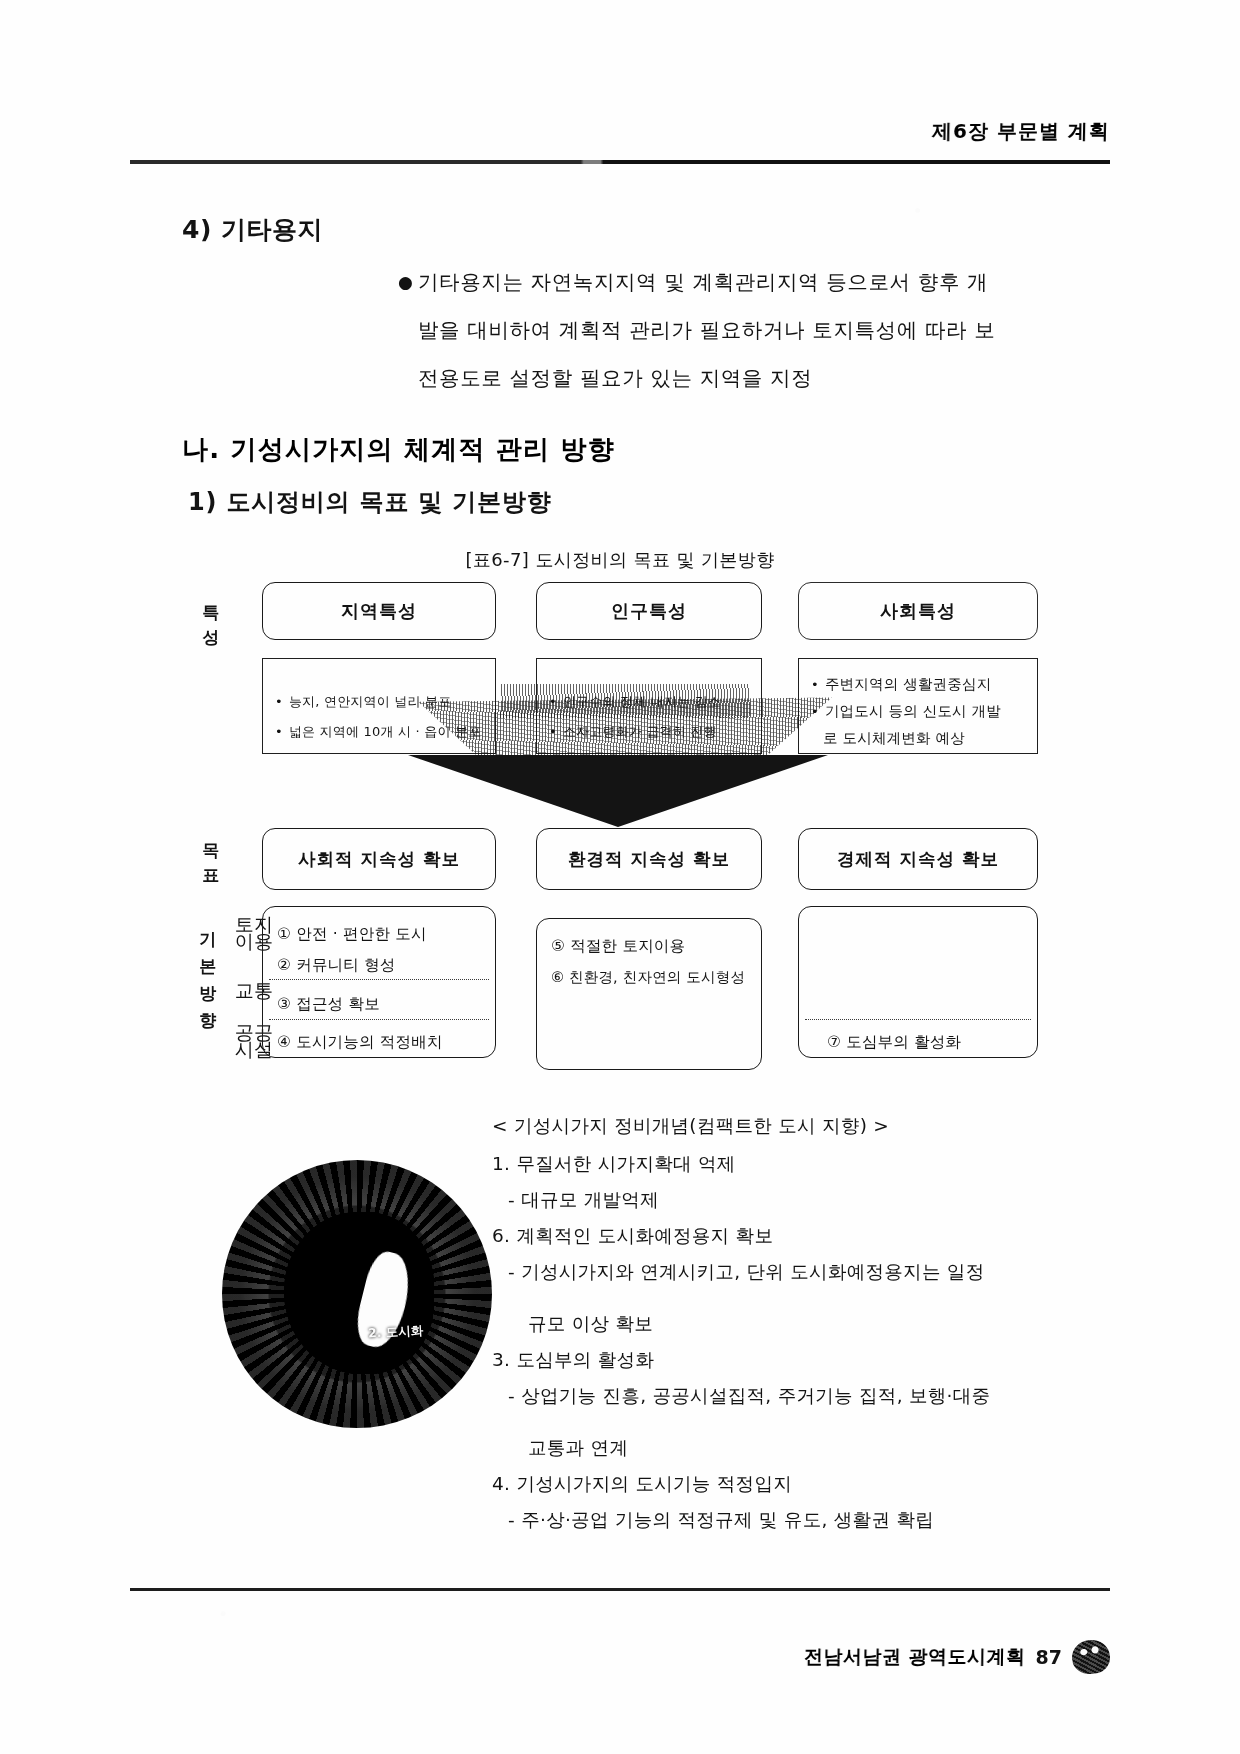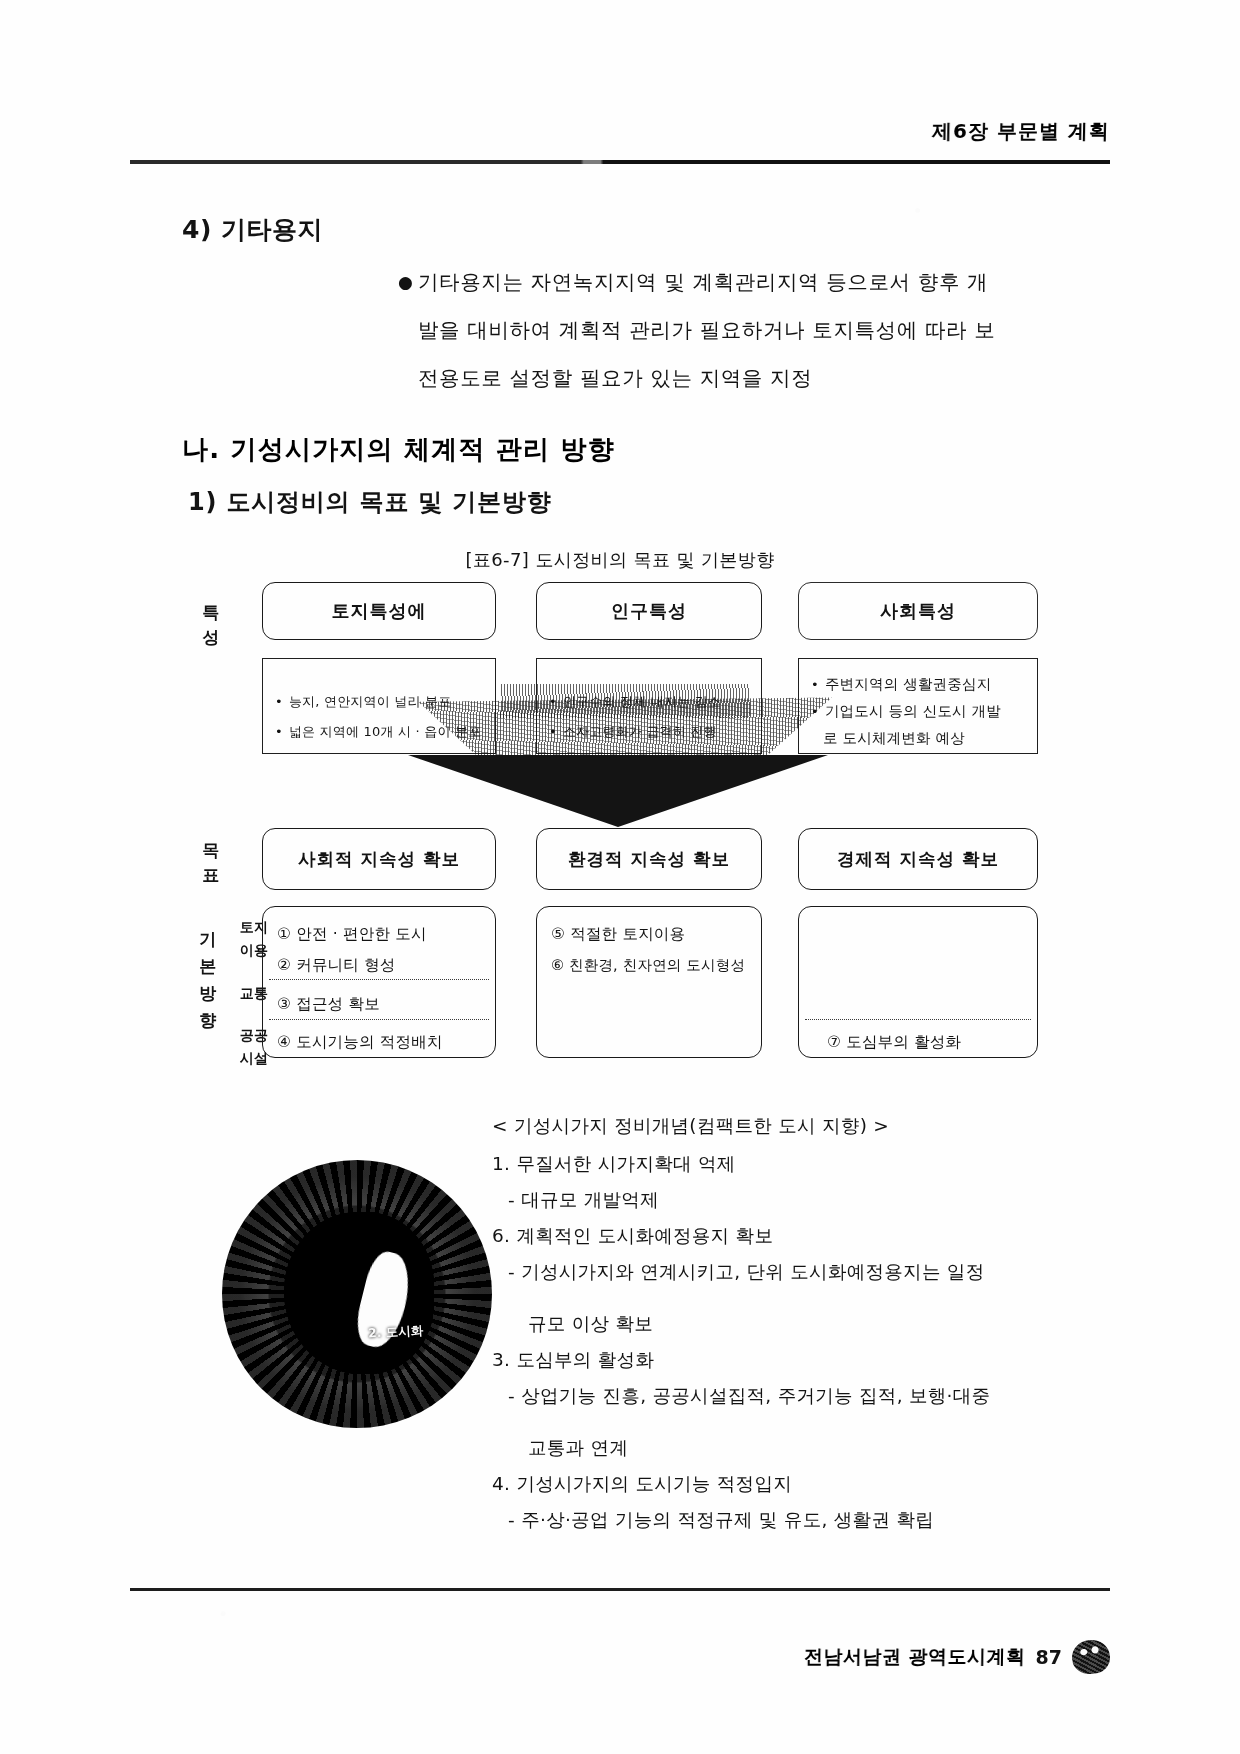--- a/index.html
+++ b/index.html
@@ -155,25 +155,24 @@
   .axis-label {
     position: absolute;
     font-size: 17px;
     font-weight: 700;
     line-height: 25px;
     text-align: center;
     letter-spacing: 0.5px;
   }
   .row-sublabel {
     position: absolute;
-    font-size: 14px;
-    line-height: 23px;
+    font-size: 19px;
+    line-height: 17px;
     text-align: center;
     letter-spacing: 0.2px;
-    font-weight: bold;
   }
   .rbox {
     position: absolute;
     border: 1.6px solid #1a1a1a;
     border-radius: 13px;
     box-sizing: border-box;
     background: transparent;
   }
   .rbox.dashedish {
     border-style: solid;
@@ -335,21 +334,21 @@
   <div class="h-b">나. 기성시가지의 체계적 관리 방향</div>
   <div class="h-1">1) 도시정비의 목표 및 기본방향</div>
 
   <div class="table-caption">[표6-7] 도시정비의 목표 및 기본방향</div>
 
   <div class="figure">
 
     <div class="axis-label" style="left:-6px; top:24px; width:34px;">특<br>성</div>
 
     <div class="rbox" style="left:62px; top:6px; width:234px; height:58px;">
-      <div class="box-title">토지특성에</div>
+      <div class="box-title">지역특성</div>
     </div>
     <div class="rbox" style="left:336px; top:6px; width:226px; height:58px;">
       <div class="box-title">인구특성</div>
     </div>
     <div class="rbox dashedish" style="left:598px; top:6px; width:240px; height:58px;">
       <div class="box-title">사회특성</div>
     </div>
 
     <div class="sqbox" style="left:62px; top:82px; width:234px; height:96px;">
       <div class="feat-list">
@@ -401,21 +400,21 @@
       <div class="dir-items" style="left:14px; top:82px;">
         <div>③ 접근성 확보</div>
       </div>
       <div class="dir-items" style="left:14px; top:120px;">
         <div>④ 도시기능의 적정배치</div>
       </div>
       <div class="hdash" style="left:6px; right:6px; top:72px;"></div>
       <div class="hdash" style="left:6px; right:6px; top:112px;"></div>
     </div>
 
-    <div class="rbox" style="left:336px; top:330px; width:226px; height:152px;text-decoration:underline;">
+    <div class="rbox" style="left:336px; top:342px; width:226px; height:152px;text-decoration:underline;">
       <div class="dir-items" style="left:14px; top:12px;">
         <div>⑤ 적절한 토지이용</div>
         <div style="font-size:14.5px;">⑥ 친환경, 친자연의 도시형성</div>
       </div>
     </div>
 
     <div class="rbox" style="left:598px; top:330px; width:240px; height:152px;">
       <div class="dir-items" style="left:28px; top:120px;">
         <div>⑦ 도심부의 활성화</div>
       </div>

